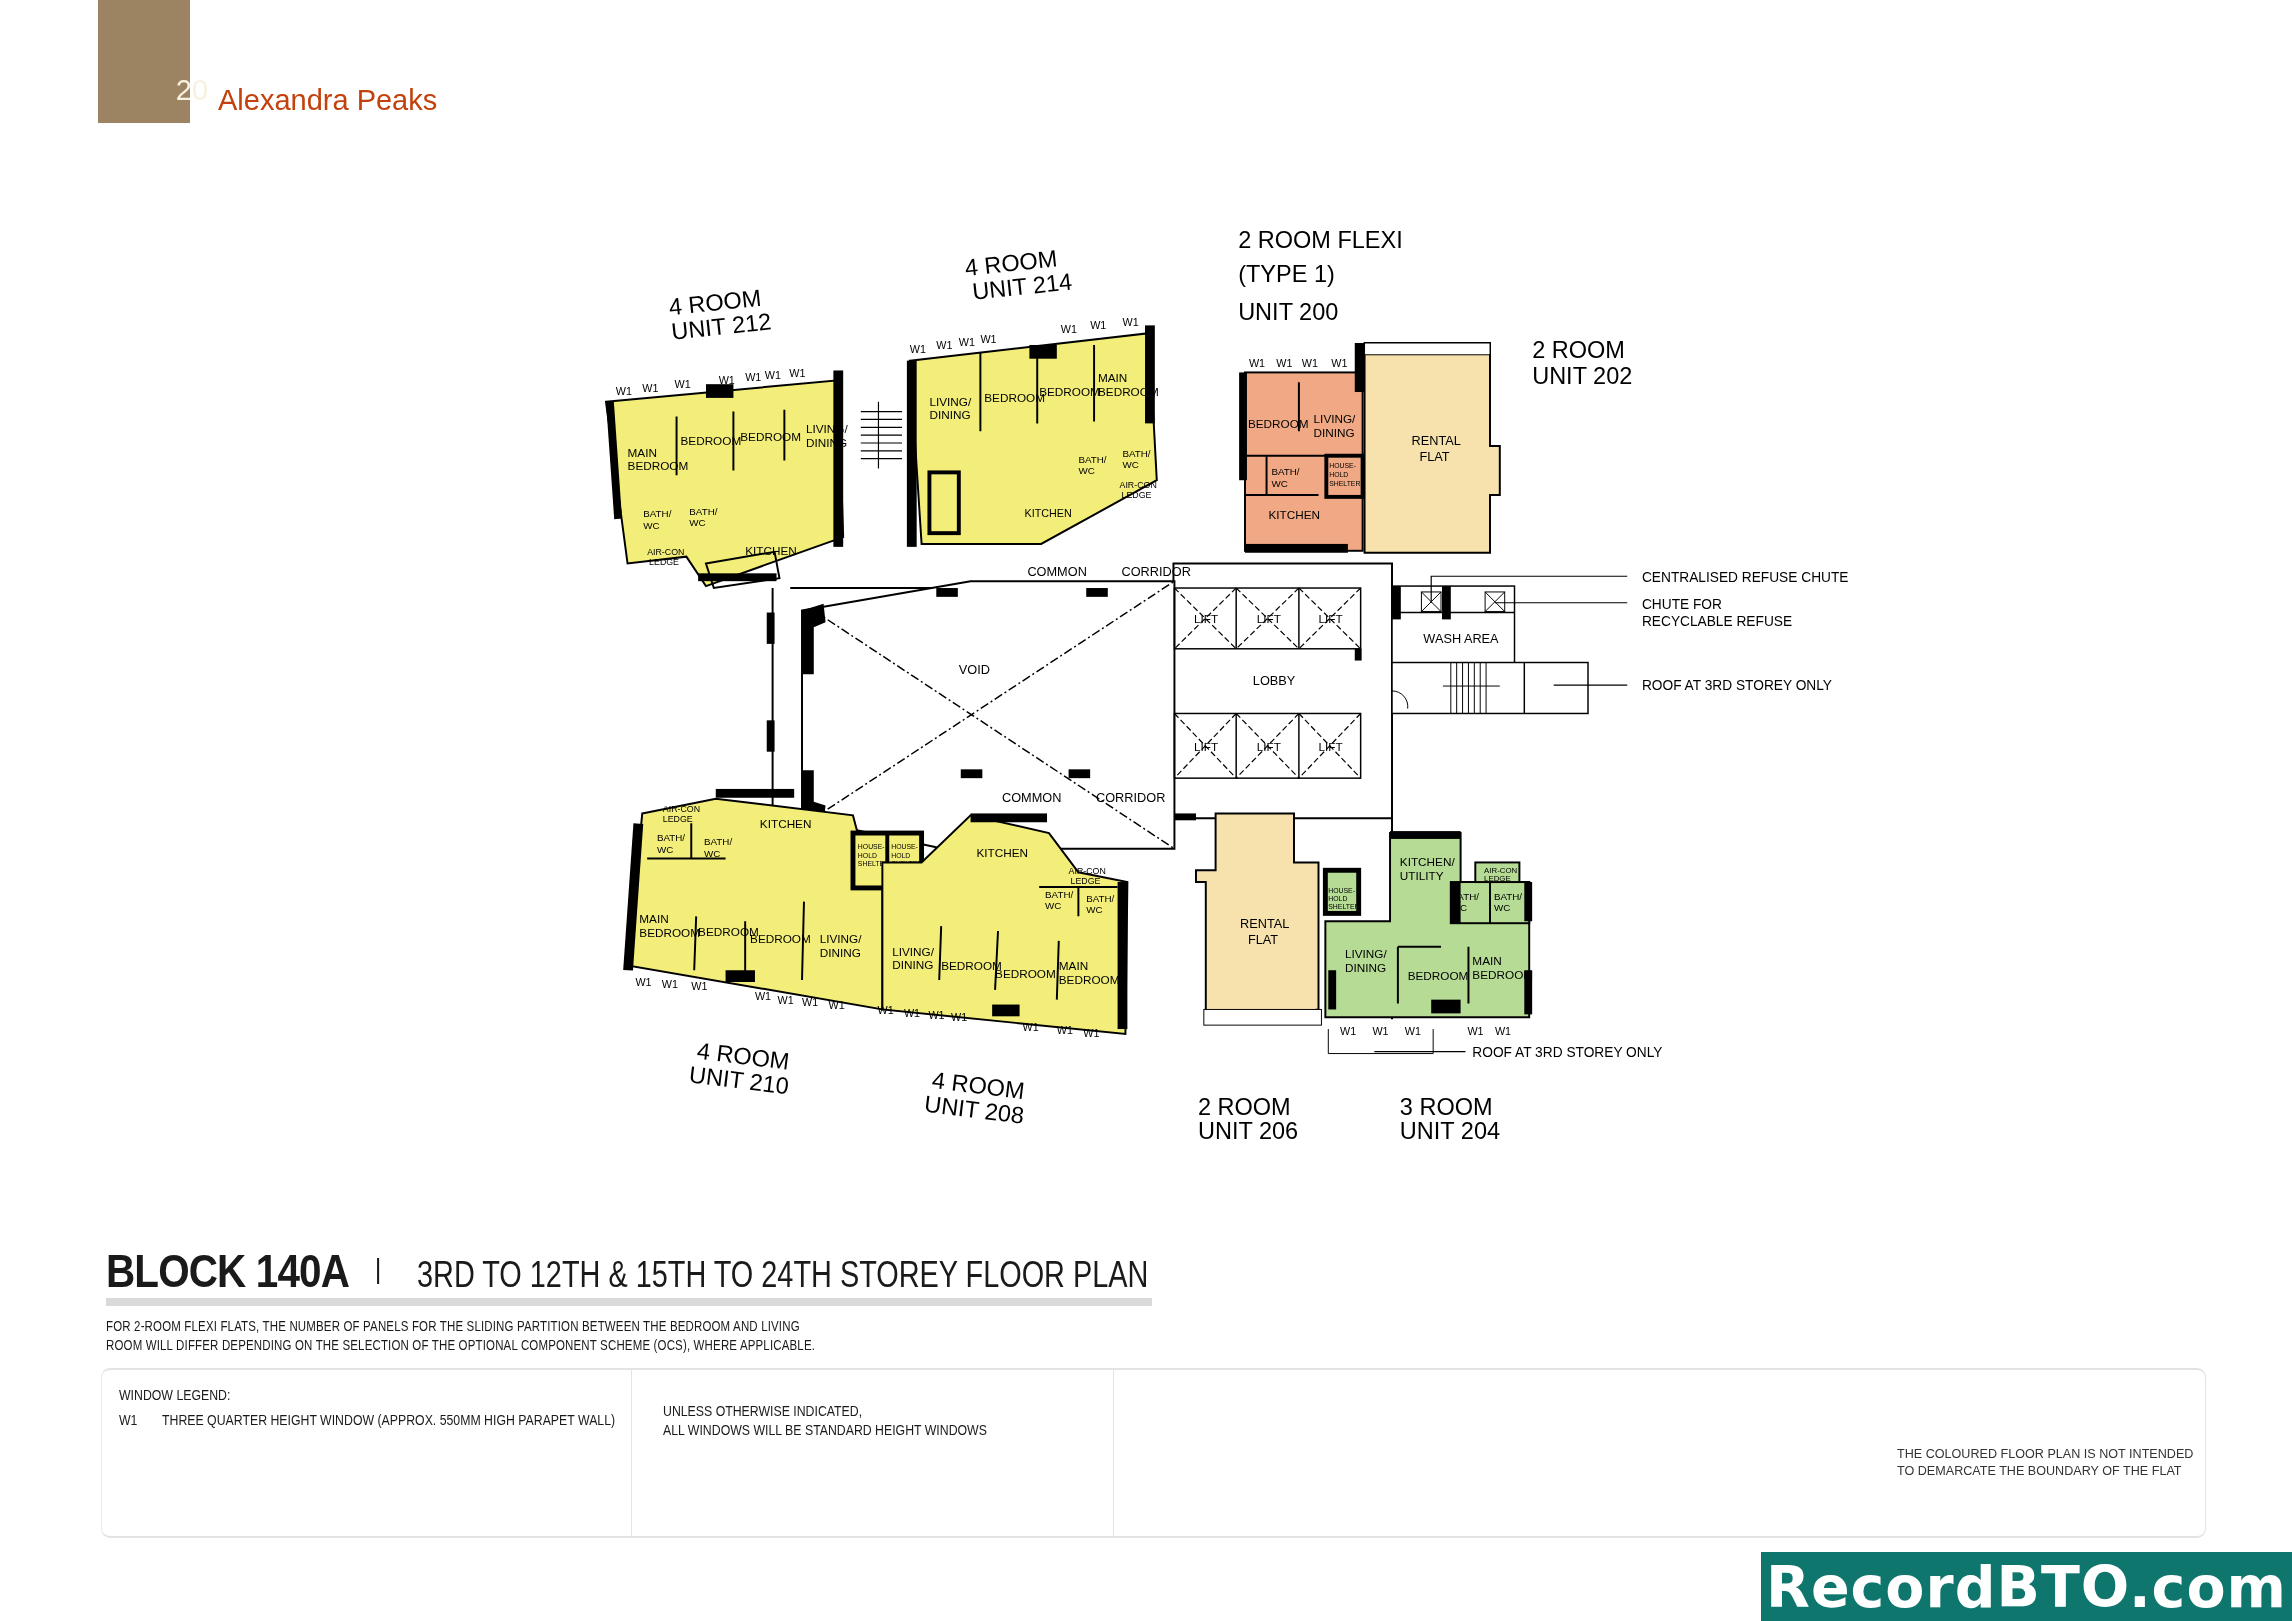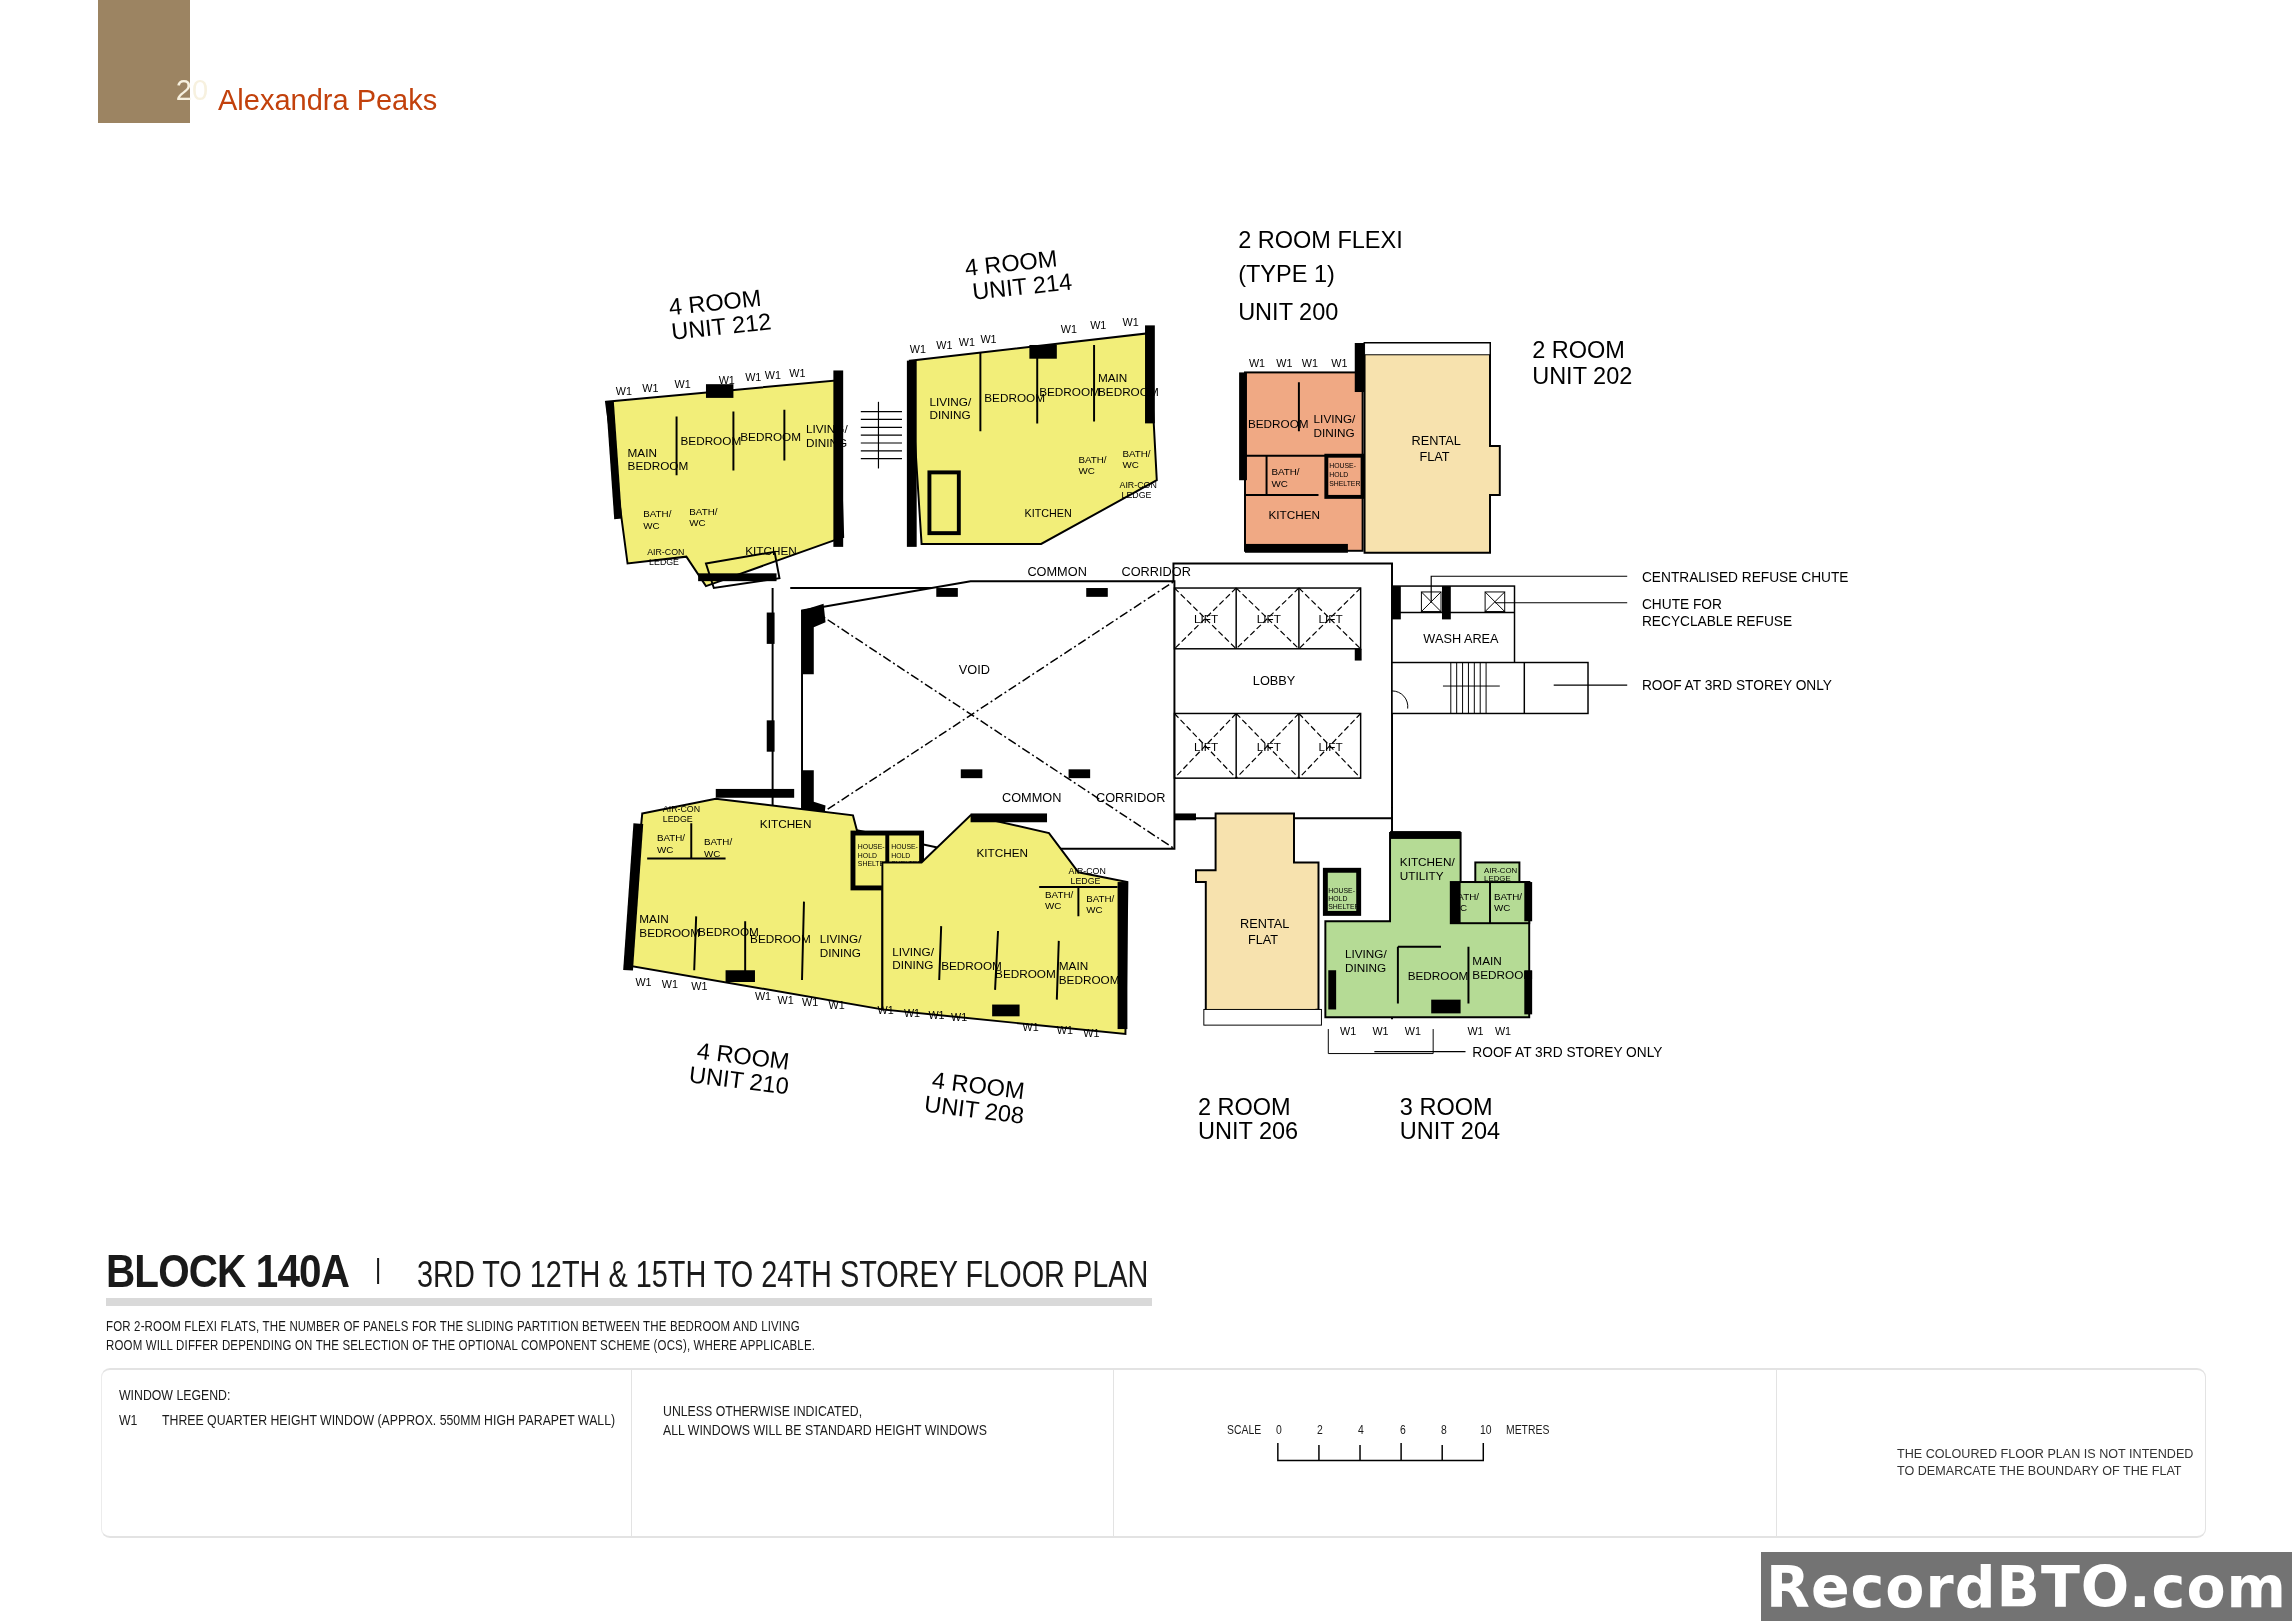--- a/index.html
+++ b/index.html
@@ -17,21 +17,21 @@
   .title-sep{left:375px;top:1251px;font-size:37px;transform:scaleX(0.6);transform-origin:left top;}
   .title-sub{left:417px;top:1254px;font-size:37px;transform:scaleX(0.78);transform-origin:left top;white-space:nowrap;}
   .title-bar{left:106px;top:1298px;width:1046px;height:7.8px;background:#D9D9D9;}
   .note{left:106px;font-size:14px;transform:scaleX(0.82);transform-origin:left top;white-space:nowrap;letter-spacing:0.2px;}
   
   .legend{left:101px;top:1368px;width:2103px;height:166px;border-top:2px solid #e3e3e3;border-bottom:2px solid #e3e3e3;border-left:1px solid #ececec;border-right:1px solid #e3e3e3;border-radius:9px;}
   .legend .col{position:absolute;top:0;height:166px;border-right:1px solid #e3e3e3;}
   .lt{position:absolute;font-size:15px;transform:scaleX(0.82);transform-origin:left top;white-space:nowrap;}
   .disclaimer{position:absolute;font-size:13.7px;color:#333;white-space:nowrap;transform:scaleX(0.92);transform-origin:left top;}
   
-  .watermark{left:1761px;top:1552px;width:531px;height:70px;background:#737373;color:#fff;font-family:"DejaVu Sans",sans-serif;font-weight:bold;font-size:57px;line-height:70px;text-align:center;letter-spacing:1px;}
+  .watermark{left:1761px;top:1552px;width:531px;height:70px;background:#0f766e;color:#fff;font-family:"DejaVu Sans",sans-serif;font-weight:bold;font-size:57px;line-height:70px;text-align:center;letter-spacing:1px;}
 </style>
 </head>
 <body>
 
 <div class="abs page-tab"></div>
 <div class="abs page-num">20</div>
 <div class="abs project">Alexandra Peaks</div>
 
 <svg id="plan" viewBox="0 0 2339 1654" xmlns="http://www.w3.org/2000/svg">
   <defs>
@@ -416,33 +416,20 @@
 <div class="abs legend">
   <div class="col" style="left:0;width:529px;">
     <div class="lt" style="left:16.7px;top:15.7px;">WINDOW LEGEND:</div>
     <div class="lt" style="left:16.7px;top:41px;">W1</div>
     <div class="lt" style="left:60px;top:41px;">THREE QUARTER HEIGHT WINDOW (APPROX. 550MM HIGH PARAPET WALL)</div>
   </div>
   <div class="col" style="left:529px;width:482px;">
     <div class="lt" style="left:32px;top:32px;">UNLESS OTHERWISE INDICATED,</div>
     <div class="lt" style="left:32px;top:51px;">ALL WINDOWS WILL BE STANDARD HEIGHT WINDOWS</div>
   </div>
-  <div class="col" style="left:1012px;width:662px;">
-    <div class="lt" style="left:113px;top:53px;font-size:12.7px;">SCALE</div>
-    <div class="lt" style="left:162px;top:53px;font-size:12.7px;">0</div>
-    <div class="lt" style="left:203px;top:53px;font-size:12.7px;">2</div>
-    <div class="lt" style="left:244px;top:53px;font-size:12.7px;">4</div>
-    <div class="lt" style="left:286px;top:53px;font-size:12.7px;">6</div>
-    <div class="lt" style="left:327px;top:53px;font-size:12.7px;">8</div>
-    <div class="lt" style="left:366px;top:53px;font-size:12.7px;">10</div>
-    <div class="lt" style="left:392px;top:53px;font-size:12.7px;">METRES</div>
-    <svg style="position:absolute;left:157px;top:71px;" width="225" height="23.5" viewBox="0 0 230 24">
-      <path d="M7 2 L7 20 L217 20 L217 2 M49 4 L49 20 M91 4 L91 20 M133 2 L133 20 M175 4 L175 20" fill="none" stroke="#000" stroke-width="1.5"></path>
-    </svg>
-  </div>
   <div class="col" style="left:1741px;width:428px;border-right:none;">
     <div class="disclaimer" style="left:54px;top:76px;">THE COLOURED FLOOR PLAN IS NOT INTENDED</div>
     <div class="disclaimer" style="left:54px;top:93px;">TO DEMARCATE THE BOUNDARY OF THE FLAT</div>
   </div>
 </div>
 
 <div class="abs watermark">RecordBTO.com</div>
 
 
 </body></html>

